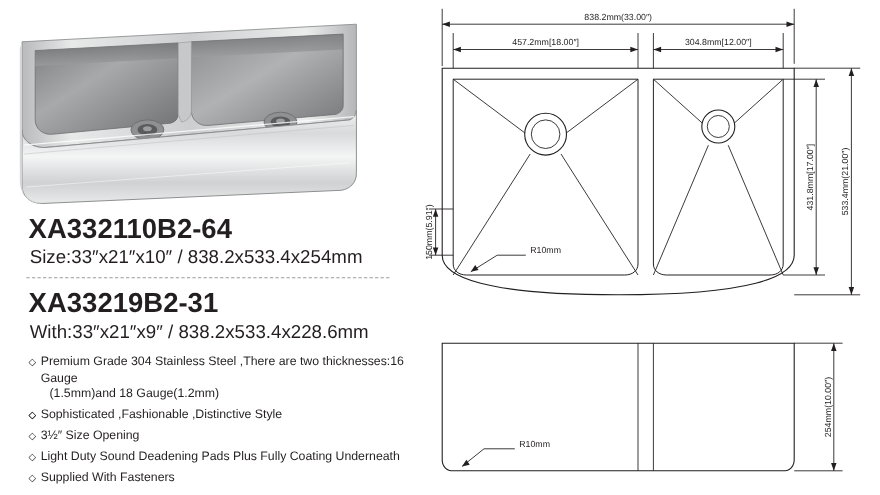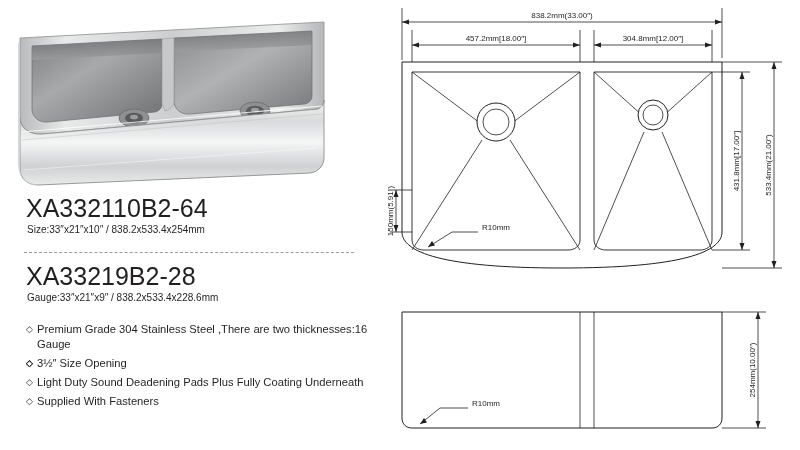--- a/index.html
+++ b/index.html
@@ -42,28 +42,28 @@
     position: absolute;
     left: 0;
     top: 0;
     width: 320px;
     height: 182px;
   }
 
   .model-title {
     position: absolute;
     font-size: 25px;
-    font-weight: 400;
+    font-weight: 700;
     letter-spacing: 0px;
     color: #231f20;
     white-space: nowrap;
   }
   .model-size {
     position: absolute;
-    font-size: 10px;
+    font-size: 17px;
     color: #231f20;
     white-space: nowrap;
   }
   #title1 { left: 26px; top: 194px; }
   #size1  { left: 27px; top: 224px; }
   .divider {
     position: absolute;
     left: 24px;
     top: 252px;
     width: 330px;
@@ -185,33 +185,35 @@
 
         <path d="M8,30 L8,110 L8,161 C8,170 15,177 26,177 L22,176 C12,174 6,166 6,157 L6,36 Z" fill="#d5d6d7"></path>
       </svg>
     </div>
 
     <div class="model-title" id="title1">XA332110B2-64</div>
     <div class="model-size" id="size1">Size:33″x21″x10″ / 838.2x533.4x254mm</div>
 
     <div class="divider"></div>
 
-    <div class="model-title" id="title2">XA33219B2-28</div>
-    <div class="model-size" id="size2">Gauge:33″x21″x9″ / 838.2x533.4x228.6mm</div>
+    <div class="model-title" id="title2">XA33219B2-31</div>
+    <div class="model-size" id="size2">With:33″x21″x9″ / 838.2x533.4x228.6mm</div>
 
     <div class="features">
       <div class="feature">
         <span class="bullet">◇</span>
         <span>Premium Grade 304 Stainless Steel ,There are two thicknesses:16 Gauge</span>
-      </div>
-      <div class="feature">
-        <span class="bullet">◇</span>
-      </div>
-      <div class="feature">
-        <span class="bullet">◇</span>
+        <span class="cont">(1.5mm)and 18 Gauge(1.2mm)</span>
+      </div>
+      <div class="feature">
+        <span class="bullet">◇</span>
+      </div>
+      <div class="feature">
+        <span class="bullet">◇</span>
+        <span>Sophisticated ,Fashionable ,Distinctive Style</span>
       </div>
       <div class="feature">
         <span class="bullet">◇</span>
         <span>3½″ Size Opening</span>
       </div>
       <div class="feature">
         <span class="bullet">◇</span>
         <span>Light Duty Sound Deadening Pads Plus Fully Coating Underneath</span>
       </div>
       <div class="feature">

